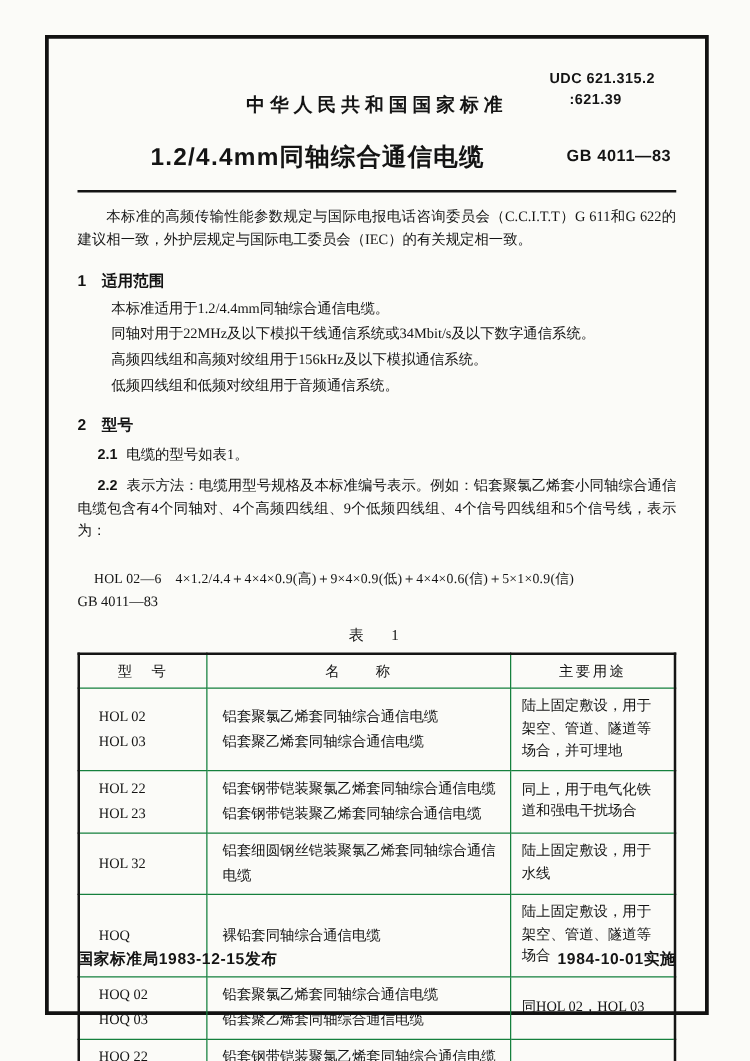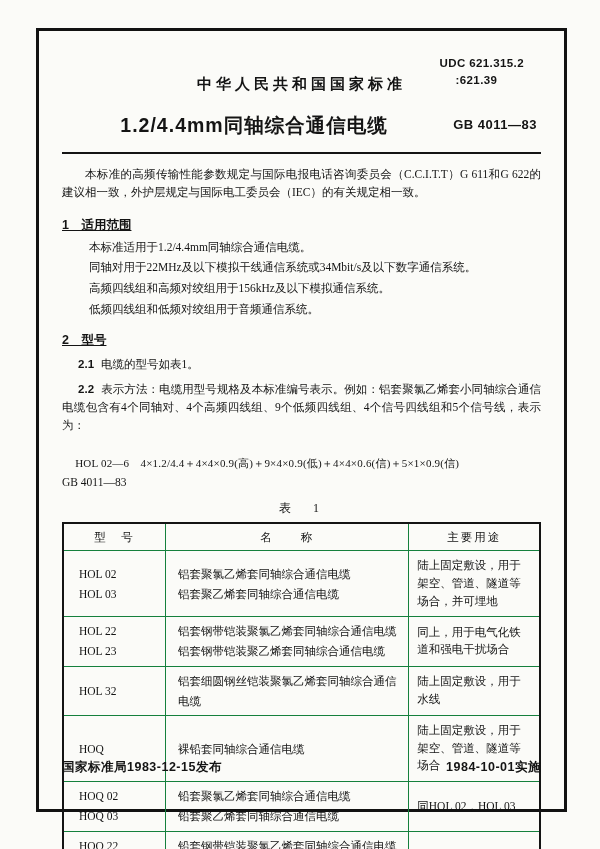--- a/index.html
+++ b/index.html
@@ -42,21 +42,21 @@
     margin-top:12px; text-align:center;
     font-family:"Liberation Sans","DejaVu Sans",sans-serif;
     font-weight:bold; font-size:12px; line-height:1.5; letter-spacing:.3px;
   }
   .rule{ margin-top:14px; border-top:2px solid #141414; }
   .body{ font-size:11.5px; line-height:1.55; text-align:justify; }
   .intro{ margin-top:12px; text-indent:2em; }
   .sec{
     margin-top:15px;
     font-family:"Liberation Sans","DejaVu Sans",sans-serif;
-    font-weight:bold; font-size:12.5px;text-decoration:underline;
+    font-weight:bold; font-size:12.5px;
   }
   .s1lines{ margin-top:5px; }
   .s1lines p{ margin:4px; line-height:1.45; text-indent:2em; }
   .sub{ margin-top:7px; text-indent:1.4em; }
   .num{
     font-family:"Liberation Sans","DejaVu Sans",sans-serif;
     font-weight:bold; margin-right:7px;
   }
   .formula{ margin-top:20px; padding-left:1.2em; font-size:11px; letter-spacing:.2px; text-align:left; }
   .gbline{ margin-top:2px; text-align:left; }

